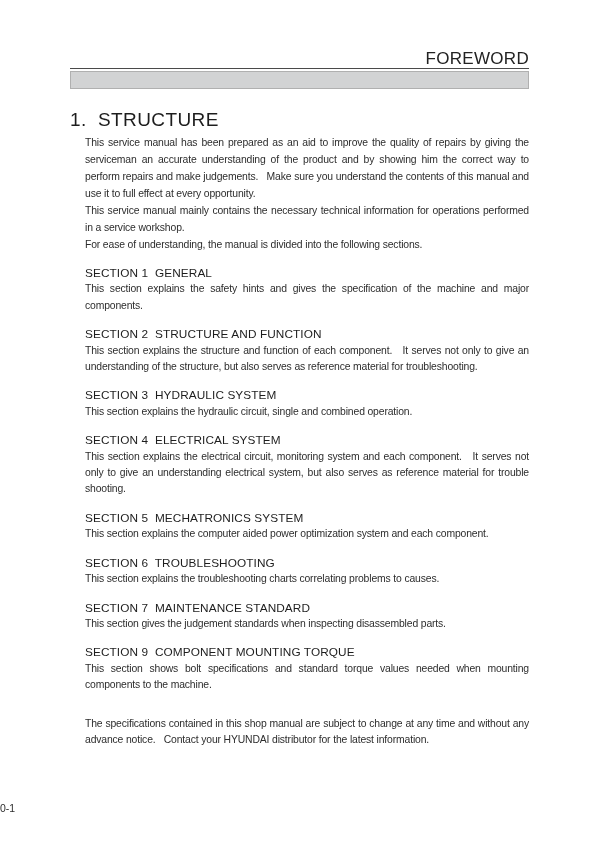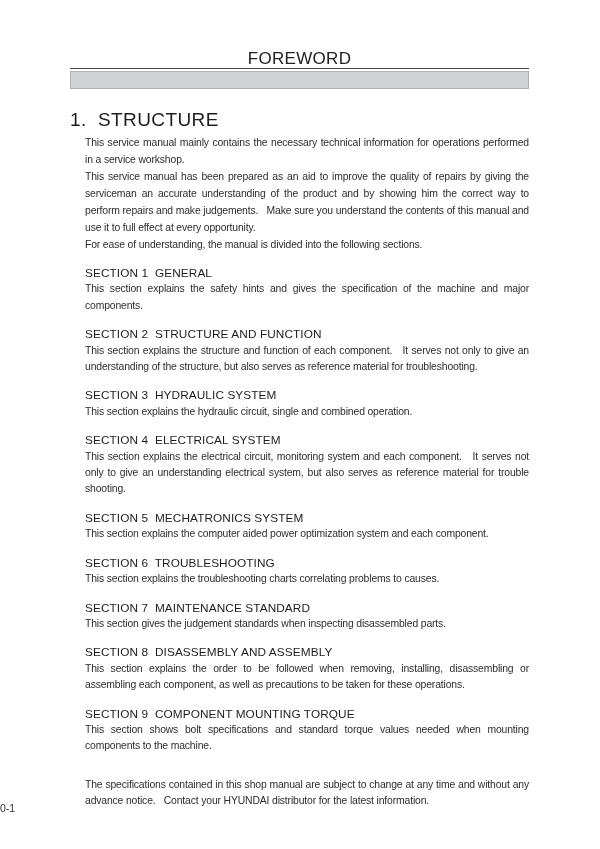--- a/index.html
+++ b/index.html
@@ -17,21 +17,21 @@
   }
   .page {
     position: absolute;
     inset: 0;
     background: #ffffff;
   }
   .header {
     margin: 50px 71px 0 70px;
   }
   .page-title {
-    text-align: center;
+    text-align: right;
     font-size: 17px;
     line-height: 17px;
     letter-spacing: 0.3px;
     color: #222222;
     white-space: pre;
   }
   .header-rule {
     margin-top: 1px;
     border-top: 1.6px solid #4a4a4a;
     height: 0;
@@ -97,22 +97,22 @@
   <div class="header">
     <div class="page-title">FOREWORD</div>
     <div class="header-rule"></div>
     <div class="header-bar"></div>
   </div>
 
   <div class="main-heading">1.  STRUCTURE</div>
 
   <div class="body-col">
 
+    <p class="para">This service manual has been prepared as an aid to improve the quality of repairs by giving the serviceman an accurate understanding of the product and by showing him the correct way to perform repairs and make judgements.   Make sure you understand the contents of this manual and use it to full effect at every opportunity.</p>
     <p class="para">This service manual mainly contains the necessary technical information for operations performed in a service workshop.</p>
-    <p class="para">This service manual has been prepared as an aid to improve the quality of repairs by giving the serviceman an accurate understanding of the product and by showing him the correct way to perform repairs and make judgements.   Make sure you understand the contents of this manual and use it to full effect at every opportunity.</p>
     <p class="para">For ease of understanding, the manual is divided into the following sections.</p>
 
     <div class="section">
       <div class="sec-heading">SECTION 1  GENERAL</div>
       <p class="para sec-body">This section explains the safety hints and gives the specification of the machine and major components.</p>
     </div>
 
     <div class="section">
       <div class="sec-heading">SECTION 2  STRUCTURE AND FUNCTION</div>
       <p class="para sec-body">This section explains the structure and function of each component.   It serves not only to give an understanding of the structure, but also serves as reference material for troubleshooting.</p>
@@ -136,24 +136,20 @@
     <div class="section">
       <div class="sec-heading">SECTION 6  TROUBLESHOOTING</div>
       <p class="para sec-body">This section explains the troubleshooting charts correlating problems to causes.</p>
     </div>
 
     <div class="section">
       <div class="sec-heading">SECTION 7  MAINTENANCE STANDARD</div>
       <p class="para sec-body">This section gives the judgement standards when inspecting disassembled parts.</p>
     </div>
 
-    <div class="section">
-      <div class="sec-heading">SECTION 8  DISASSEMBLY AND ASSEMBLY</div>
-      <p class="para sec-body">This section explains the order to be followed when removing, installing, disassembling or assembling each component, as well as precautions to be taken for these operations.</p>
-    </div>
 
     <div class="section">
       <div class="sec-heading">SECTION 9  COMPONENT MOUNTING TORQUE</div>
       <p class="para sec-body">This section shows bolt specifications and standard torque values needed when mounting components to the machine.</p>
     </div>
 
     <p class="para closing">The specifications contained in this shop manual are subject to change at any time and without any advance notice.   Contact your HYUNDAI distributor for the latest information.</p>
   </div>
 
   <div class="footer">

